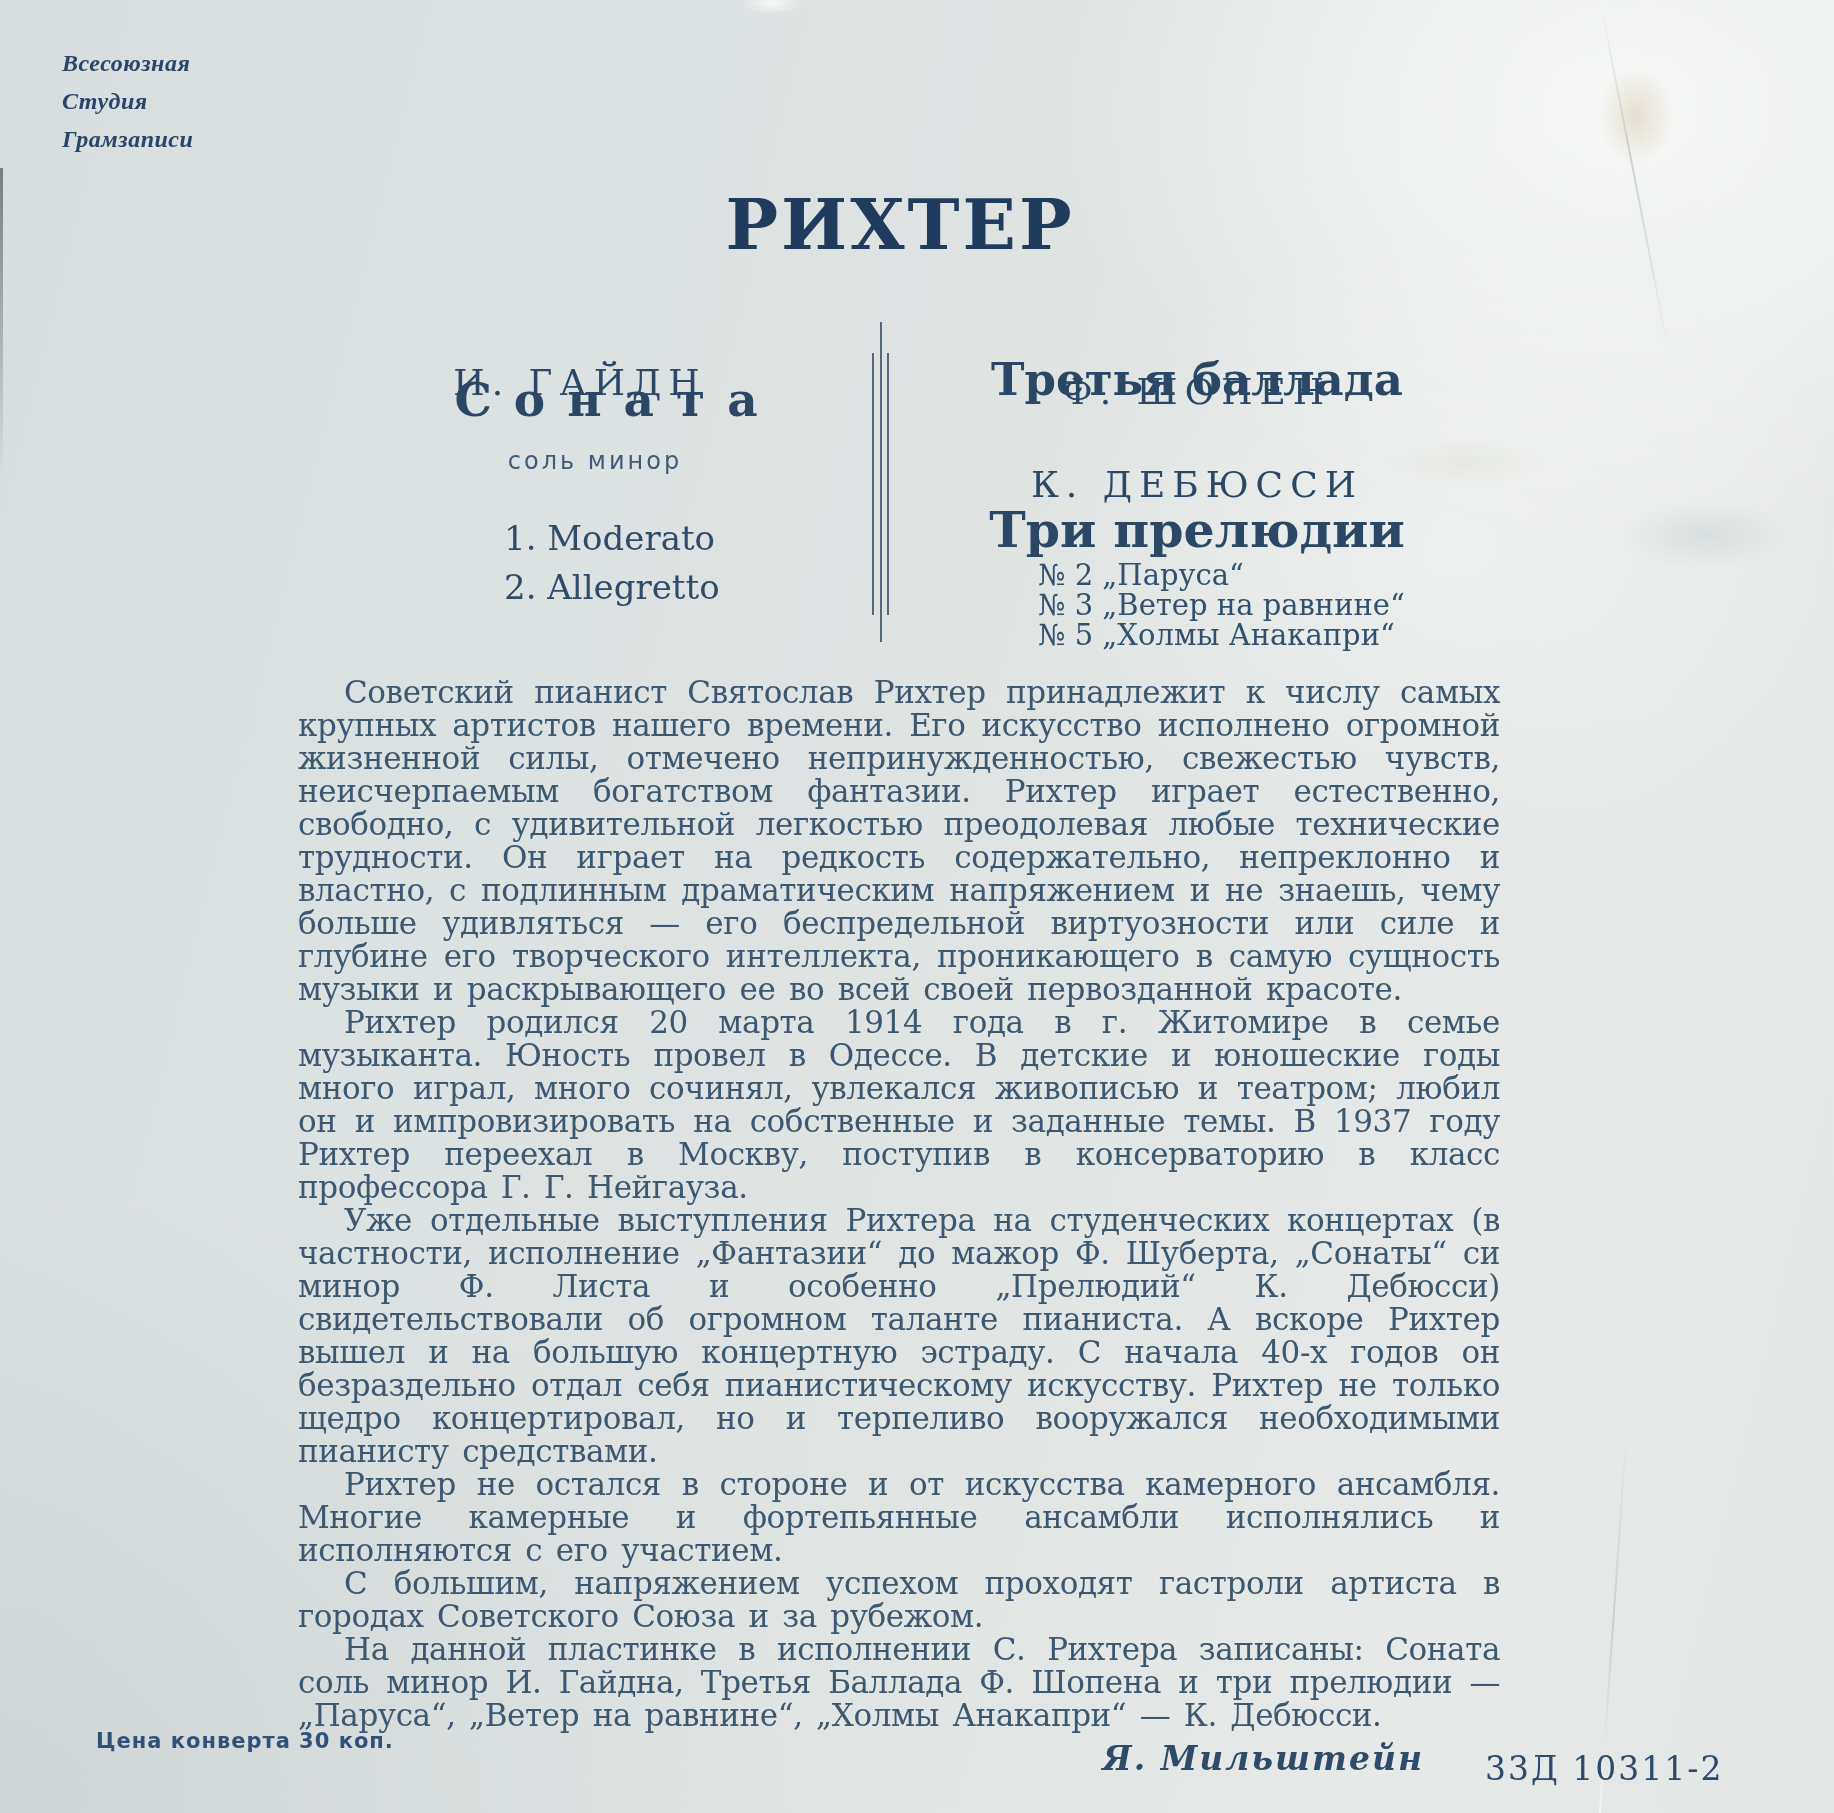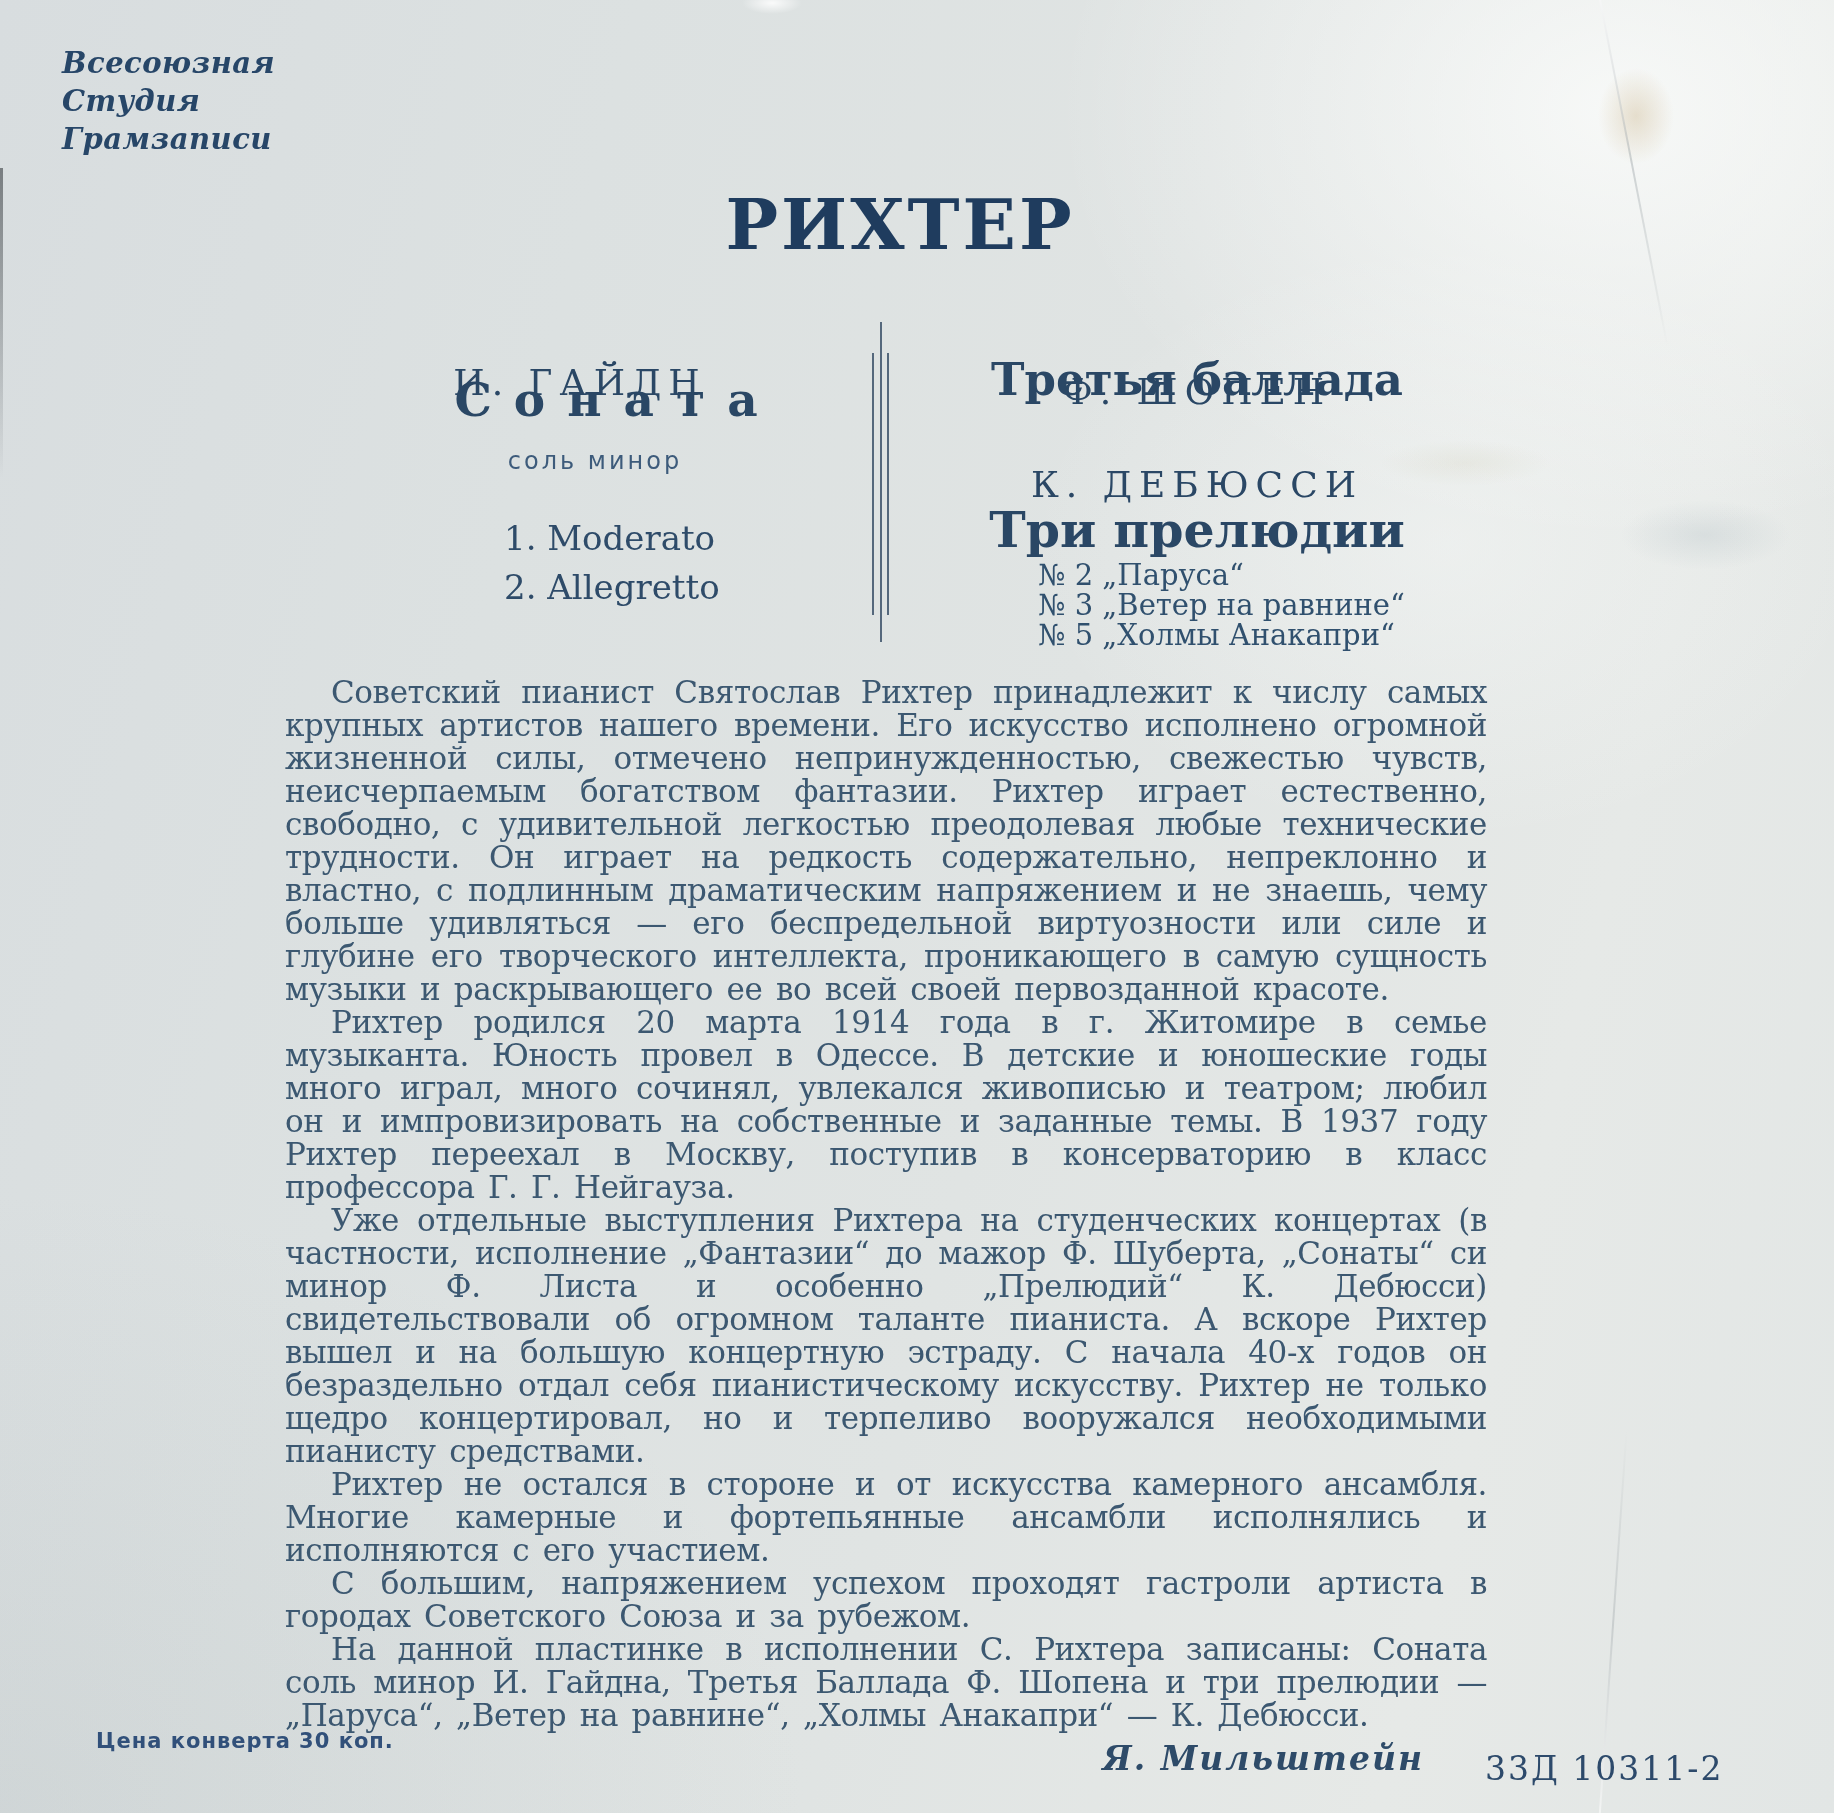--- a/index.html
+++ b/index.html
@@ -27,22 +27,22 @@
     background:linear-gradient(rgba(255,255,255,.8), rgba(130,140,145,.35), rgba(130,140,145,0));
     transform:rotate(-11deg);transform-origin:top;}
   .crease-bottom-right{position:absolute;left:1612px;top:1430px;width:2px;height:390px;
     background:linear-gradient(rgba(150,158,162,0), rgba(150,158,162,.35), rgba(255,255,255,.6));
     transform:rotate(4deg);}
   .tear-top{position:absolute;left:742px;top:-8px;width:60px;height:22px;border-radius:50%;
     background:radial-gradient(closest-side, rgba(255,255,255,.85), rgba(255,255,255,0));}
 
   
   .publisher{position:absolute;left:62px;top:44px;
-    font-style:italic;font-weight:bold;font-size:29px;line-height:38px;
-    color:#274668;letter-spacing:.5px;}
+    font-style:italic;font-weight:bold;font-size:24px;line-height:38px;
+    color:#274668;letter-spacing:.5px;font-family:Liberation Serif, serif;}
   .title-row{position:absolute;left:0;top:183px;width:1834px;
     display:flex;justify-content:center;align-items:baseline;gap:72px;
     transform:translateX(-17px);color:#1f3c5e;}
   .title-first{font-size:54px;font-weight:bold;letter-spacing:1px;}
   .title-last{font-size:70px;font-weight:bold;letter-spacing:3px;}
 
   .col-head{position:absolute;width:600px;text-align:center;color:#2a4765;}
   .composer{font-size:36px;letter-spacing:7px;}
   .work-large{font-size:47px;font-weight:bold;}
   .spaced{letter-spacing:22px;padding-left:22px;}
@@ -51,21 +51,21 @@
 
   .movements{position:absolute;left:504px;top:514px;font-size:34px;line-height:49px;color:#2e4b69;}
   .preludes{position:absolute;left:1038px;top:560px;font-size:29px;line-height:30px;color:#30506e;}
 
   .divider{position:absolute;left:872px;top:322px;width:18px;height:322px;}
   .divider span{position:absolute;width:2px;background:#55687c;}
   .divider .d-left{left:0;top:31px;height:262px;}
   .divider .d-center{left:8px;top:0;height:320px;}
   .divider .d-right{left:15px;top:31px;height:262px;}
 
-  .body-text{position:absolute;left:285px;top:676px;width:1202px;color:#3c5871;}
+  .body-text{position:absolute;left:298px;top:676px;width:1202px;color:#3c5871;}
   .body-text p{margin:0;font-size:31px;line-height:33px;text-align:justify;
     text-indent:46px;word-spacing:4px;letter-spacing:-0.4px;}
 
   .signature{position:absolute;left:298px;top:1691px;width:1202px;
     text-align:right;padding-right:76px;box-sizing:border-box;
     font-style:italic;font-weight:bold;font-size:33px;color:#2e4b69;letter-spacing:2px;margin-top:48px;}
 
   .price{position:absolute;left:96px;top:1729px;
     font-family:"DejaVu Sans", sans-serif;font-weight:bold;font-size:21px;
     letter-spacing:1px;color:#31507a;}

